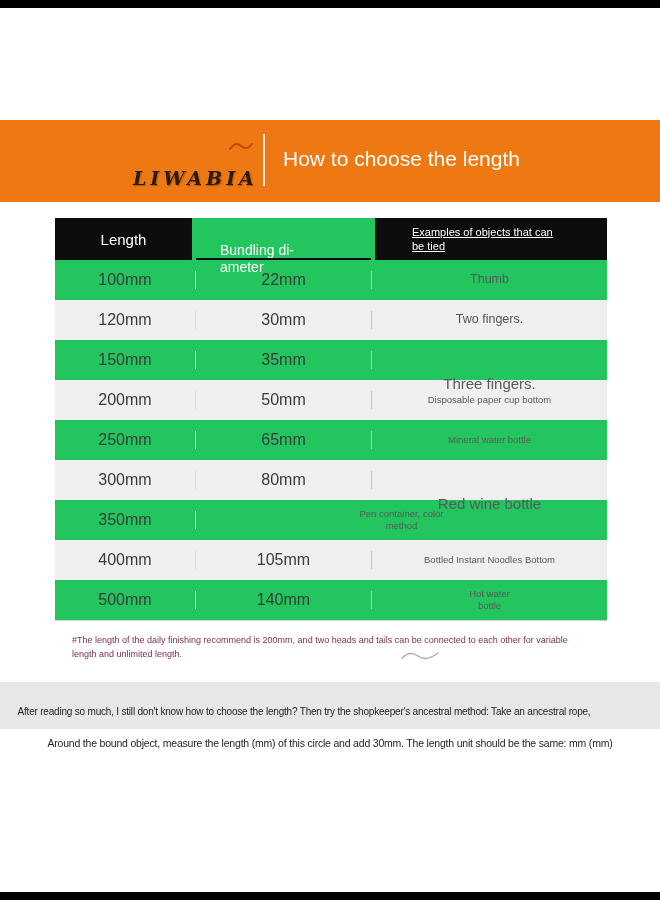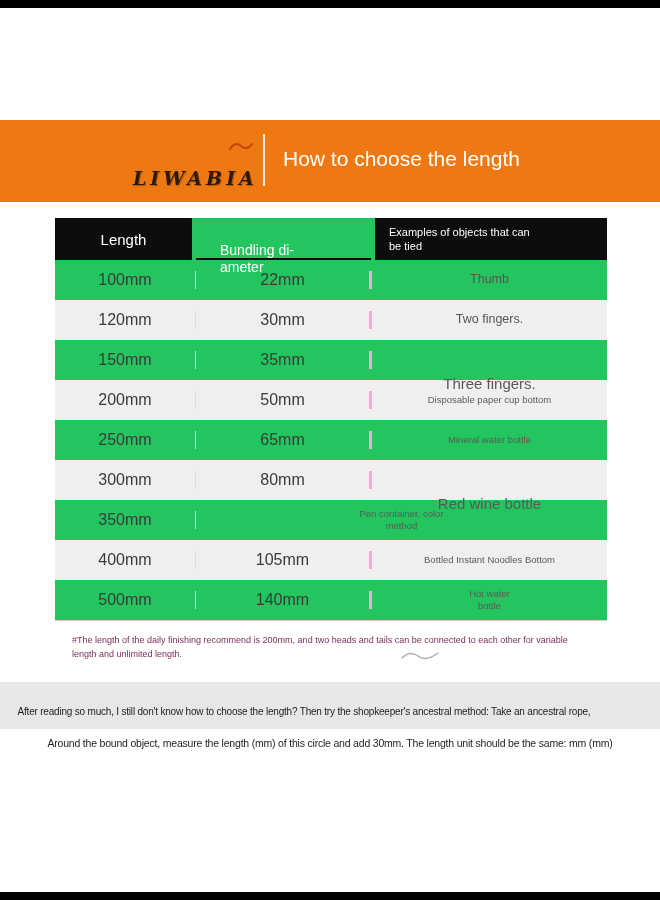--- a/index.html
+++ b/index.html
@@ -19,26 +19,26 @@
   .hdr-divider{position:absolute;left:263px;top:14px;width:2px;height:52px;background:rgba(255,255,255,.85);}
   .title{position:absolute;left:283px;top:27px;color:#fff;font-size:21px;}
   .brand-scribble{position:absolute;left:228px;top:18px;}
 
   
   .table{position:absolute;left:55px;top:218px;width:552px;border-bottom:1px solid #cfcfcf;background:#22c55e;}
   .thead{display:flex;gap:4px;height:42px;}
   .th{background:var(--table-header,#0d0d0d);color:#fff;display:flex;align-items:center;box-sizing:border-box;}
   .th1{width:137px;justify-content:center;font-size:15px;}
   .th2{width:175px;padding-left:24px;font-size:14px;line-height:1.2;white-space:pre-line;margin-top:40px;}
-  .th3{flex:1;padding-left:14px;font-size:11px;line-height:1.3;white-space:pre-line;}
+  .th3{flex:1;padding-left:37px;font-size:11px;line-height:1.3;white-space:pre-line;text-decoration:underline;}
   .trow{display:flex;height:40px;align-items:center;}
   .trow.alt{background:var(--row-alt,#efefef);}
   .td{display:flex;align-items:center;justify-content:center;color:#3a3a3a;box-sizing:border-box;}
   .td1{width:141px;border-right:1px solid #dcdcdc;font-size:16px;}
-  .td2{width:176px;border-right:3px solid #f9a8d4;font-size:16px;}
+  .td2{width:176px;border-right:1px solid #f9a8d4;font-size:16px;}
   .td3{flex:1;font-size:9.5px;color:#5a5a5a;text-align:center;white-space:pre-line;line-height:1.25;}
   .ex-lg{font-size:12.5px;color:#555;}
   .ex-md{font-size:15px;margin-top:48px;}
 
   
   .note{position:absolute;left:72px;top:634px;width:515px;font-size:9px;line-height:1.55;
         color:var(--note,#7b2f5a);}
 
   
   .band{position:absolute;left:0;top:682px;width:660px;height:47px;background:var(--band,#e7e7e7);}

